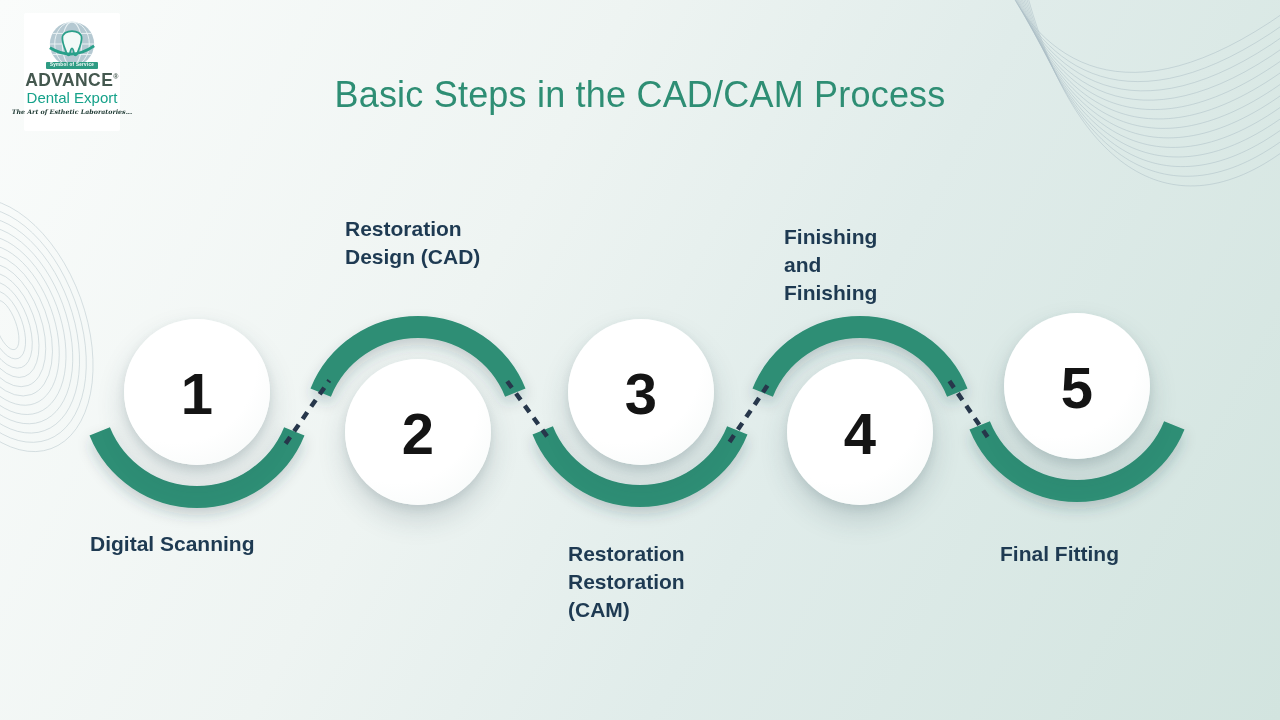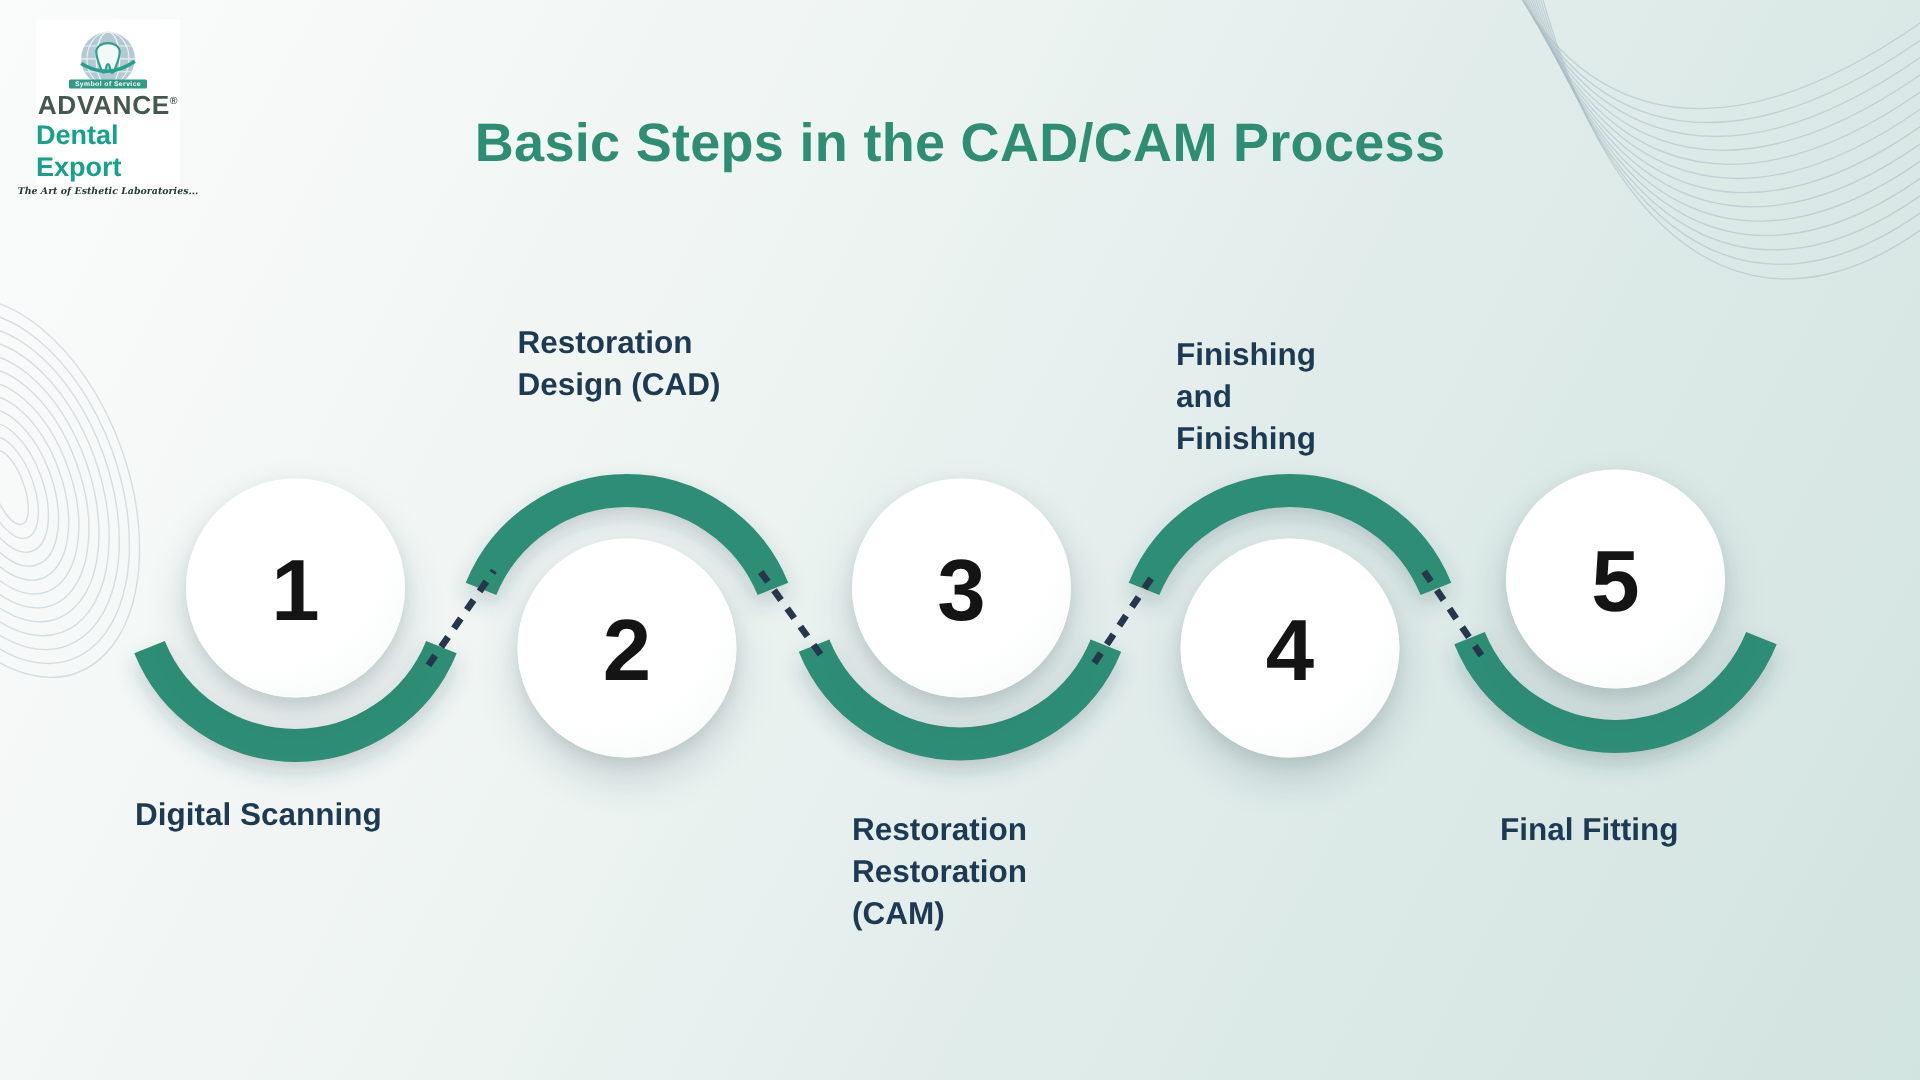--- a/index.html
+++ b/index.html
@@ -14,29 +14,29 @@
     position:absolute;left:24px;top:13px;width:96px;height:118px;
     background:#ffffff;border-radius:2px;display:flex;flex-direction:column;
     align-items:center;justify-content:flex-start;padding-top:6px;box-sizing:border-box;
   }
   .logo .ribbon{
     margin-top:-7px;background:#2e9b83;color:#fff;font-size:4.5px;font-weight:700;
     padding:1px 4px;border-radius:1px;letter-spacing:.3px;line-height:1.1;z-index:2;
   }
   .logo .brand{margin-top:2px;font-size:17.5px;font-weight:700;color:#44584f;letter-spacing:.4px;line-height:1.05;}
   .logo .brand sup{font-size:7px;vertical-align:super;}
-  .logo .brand-sub{font-size:18px;font-weight:700;color:#16a28a;line-height:1.2;}
+  .logo .brand-sub{font-size:15px;font-weight:400;color:#16a28a;line-height:1.2;}
   .logo .tagline{
     margin-top:1px;font-family:"DejaVu Serif",serif;font-style:italic;font-weight:600;
     font-size:6.3px;color:#223c36;white-space:nowrap;
   }
   
   .title{
     position:absolute;left:0;right:0;top:74px;margin:0;text-align:center;
-    font-size:36px;font-weight:700;color:#2e8e74;letter-spacing:.2px;
+    font-size:36px;font-weight:400;color:#2e8e74;letter-spacing:.2px;
   }
   
   .circle{
     position:absolute;width:146px;height:146px;border-radius:50%;
     background:radial-gradient(circle at 36% 30%,#ffffff 58%,#f3f7f6 100%);
     box-shadow:0 14px 28px rgba(38,68,78,.18),0 4px 10px rgba(38,68,78,.10);
     display:flex;align-items:center;justify-content:center;
   }
   .num{font-size:58px;font-weight:700;color:#141414;padding-top:2px;}
   .c1{left:124px;top:319px;}

